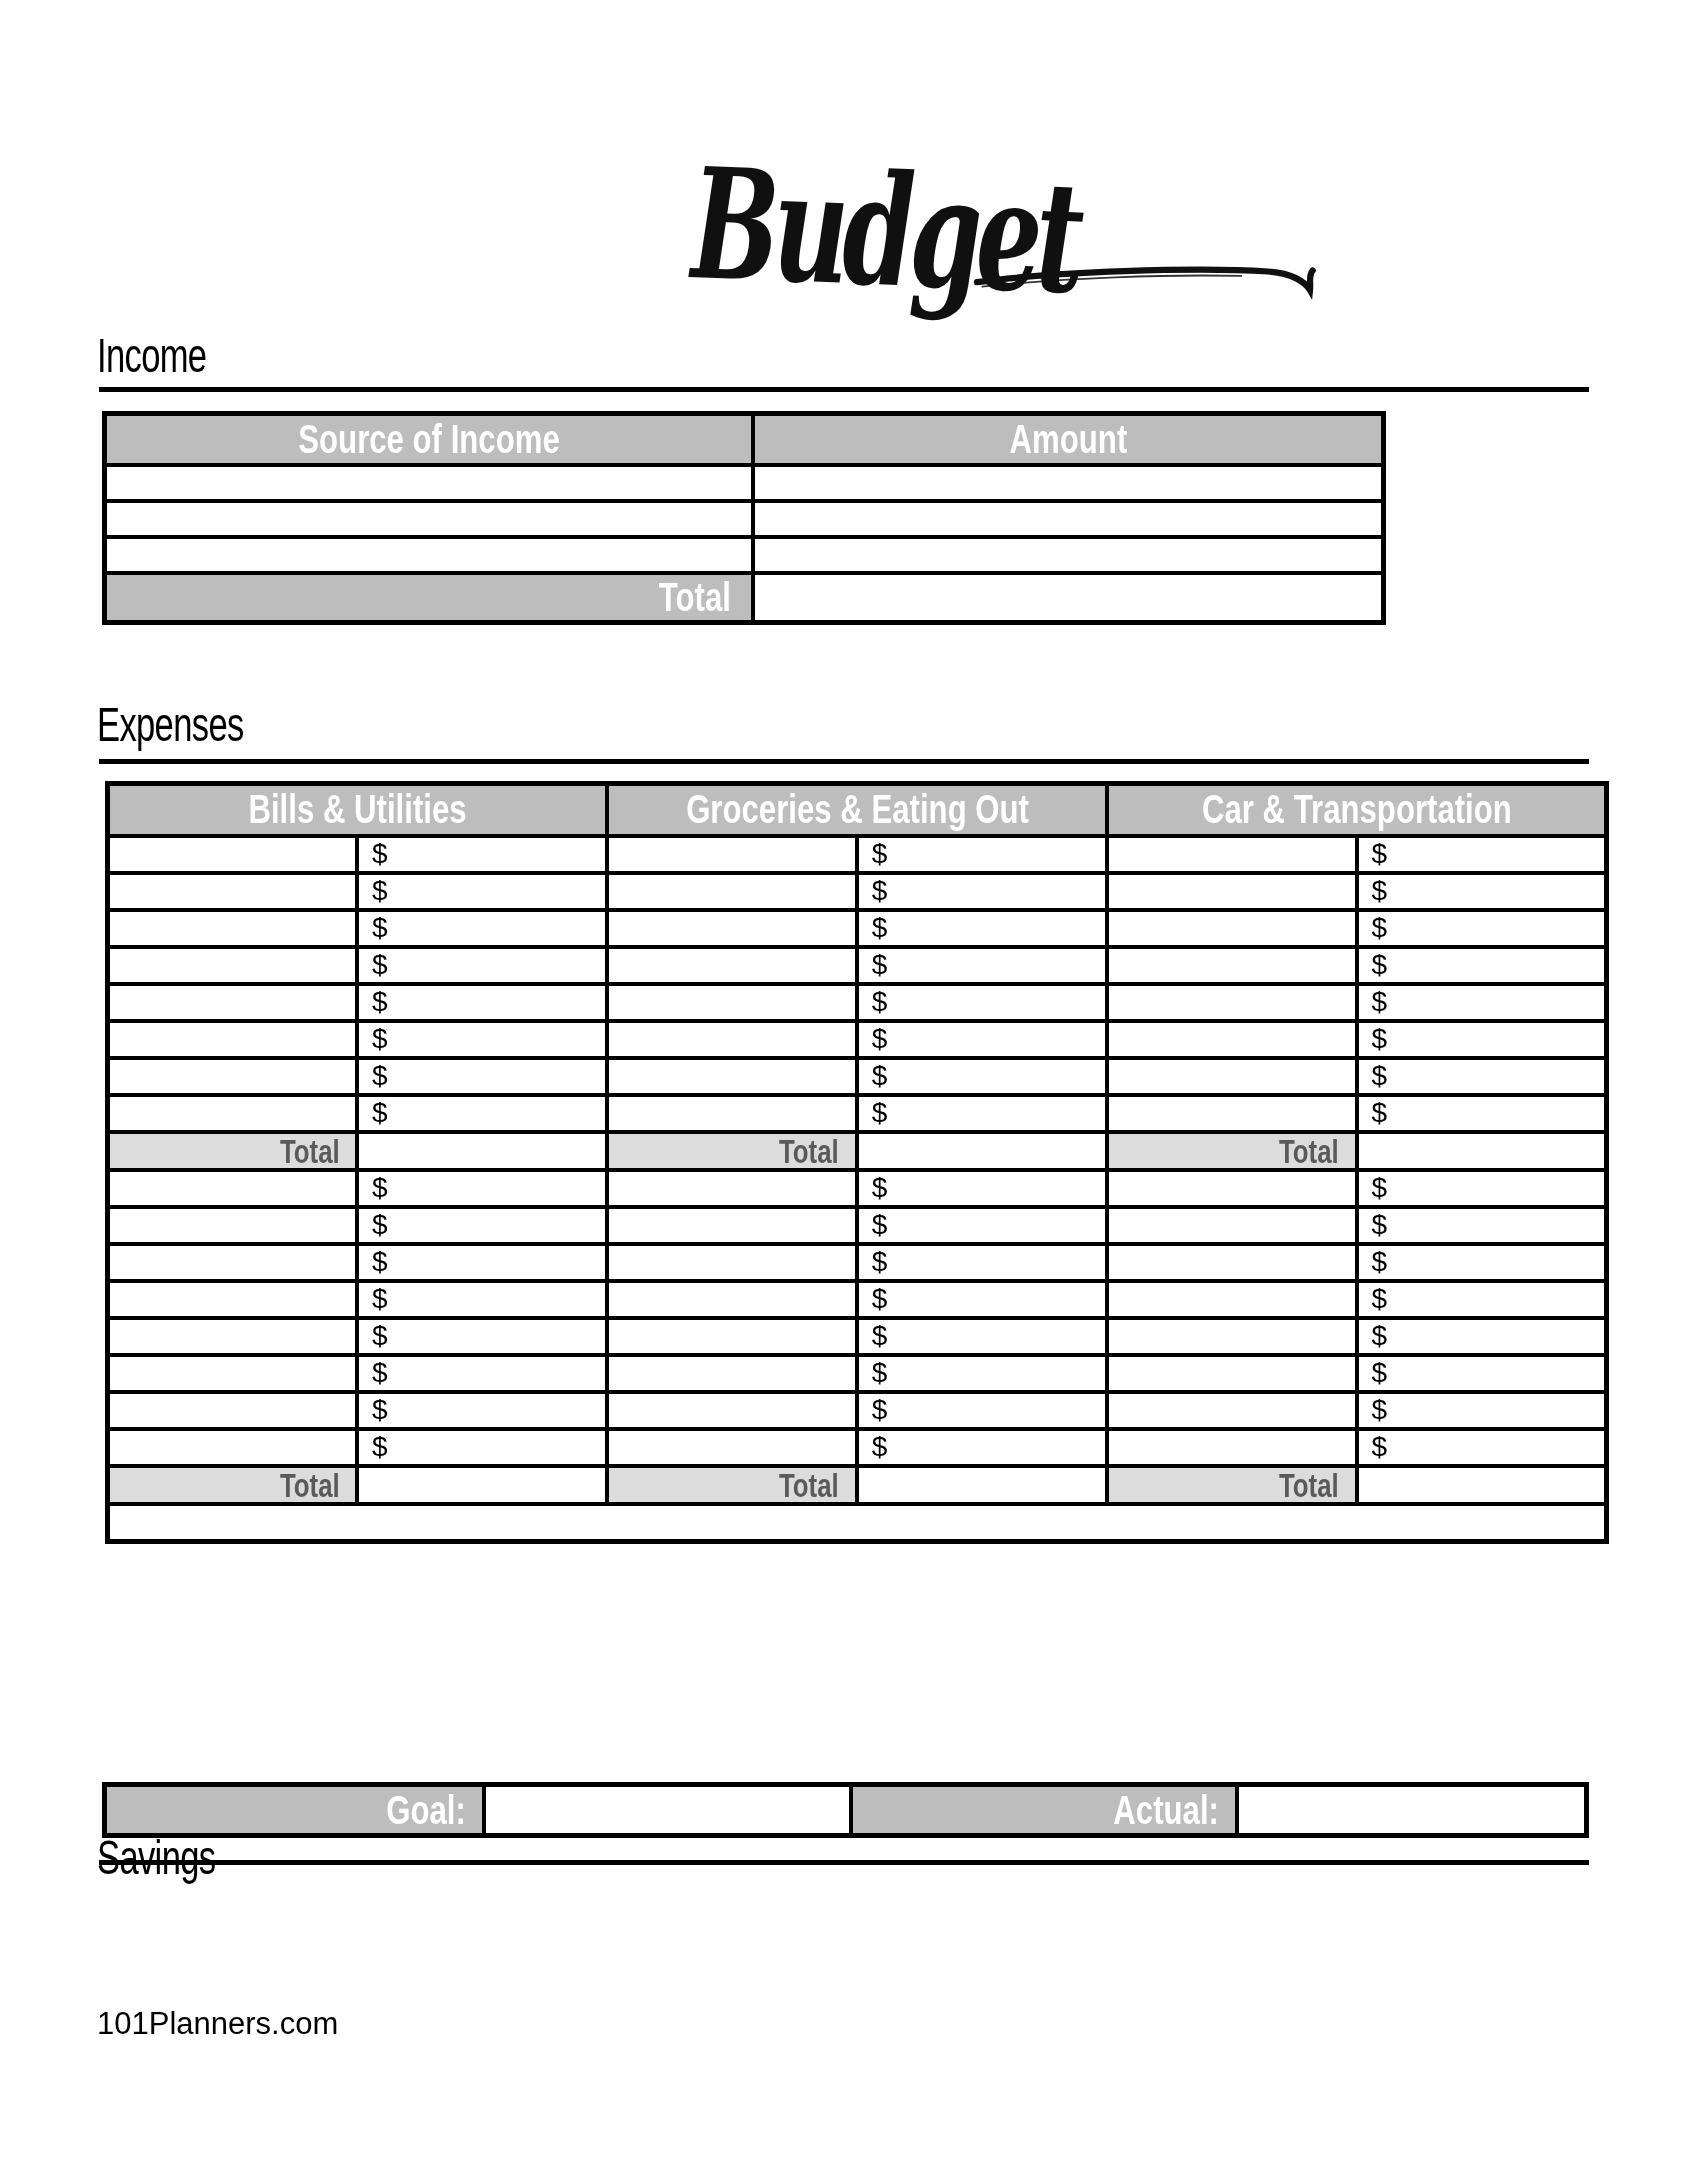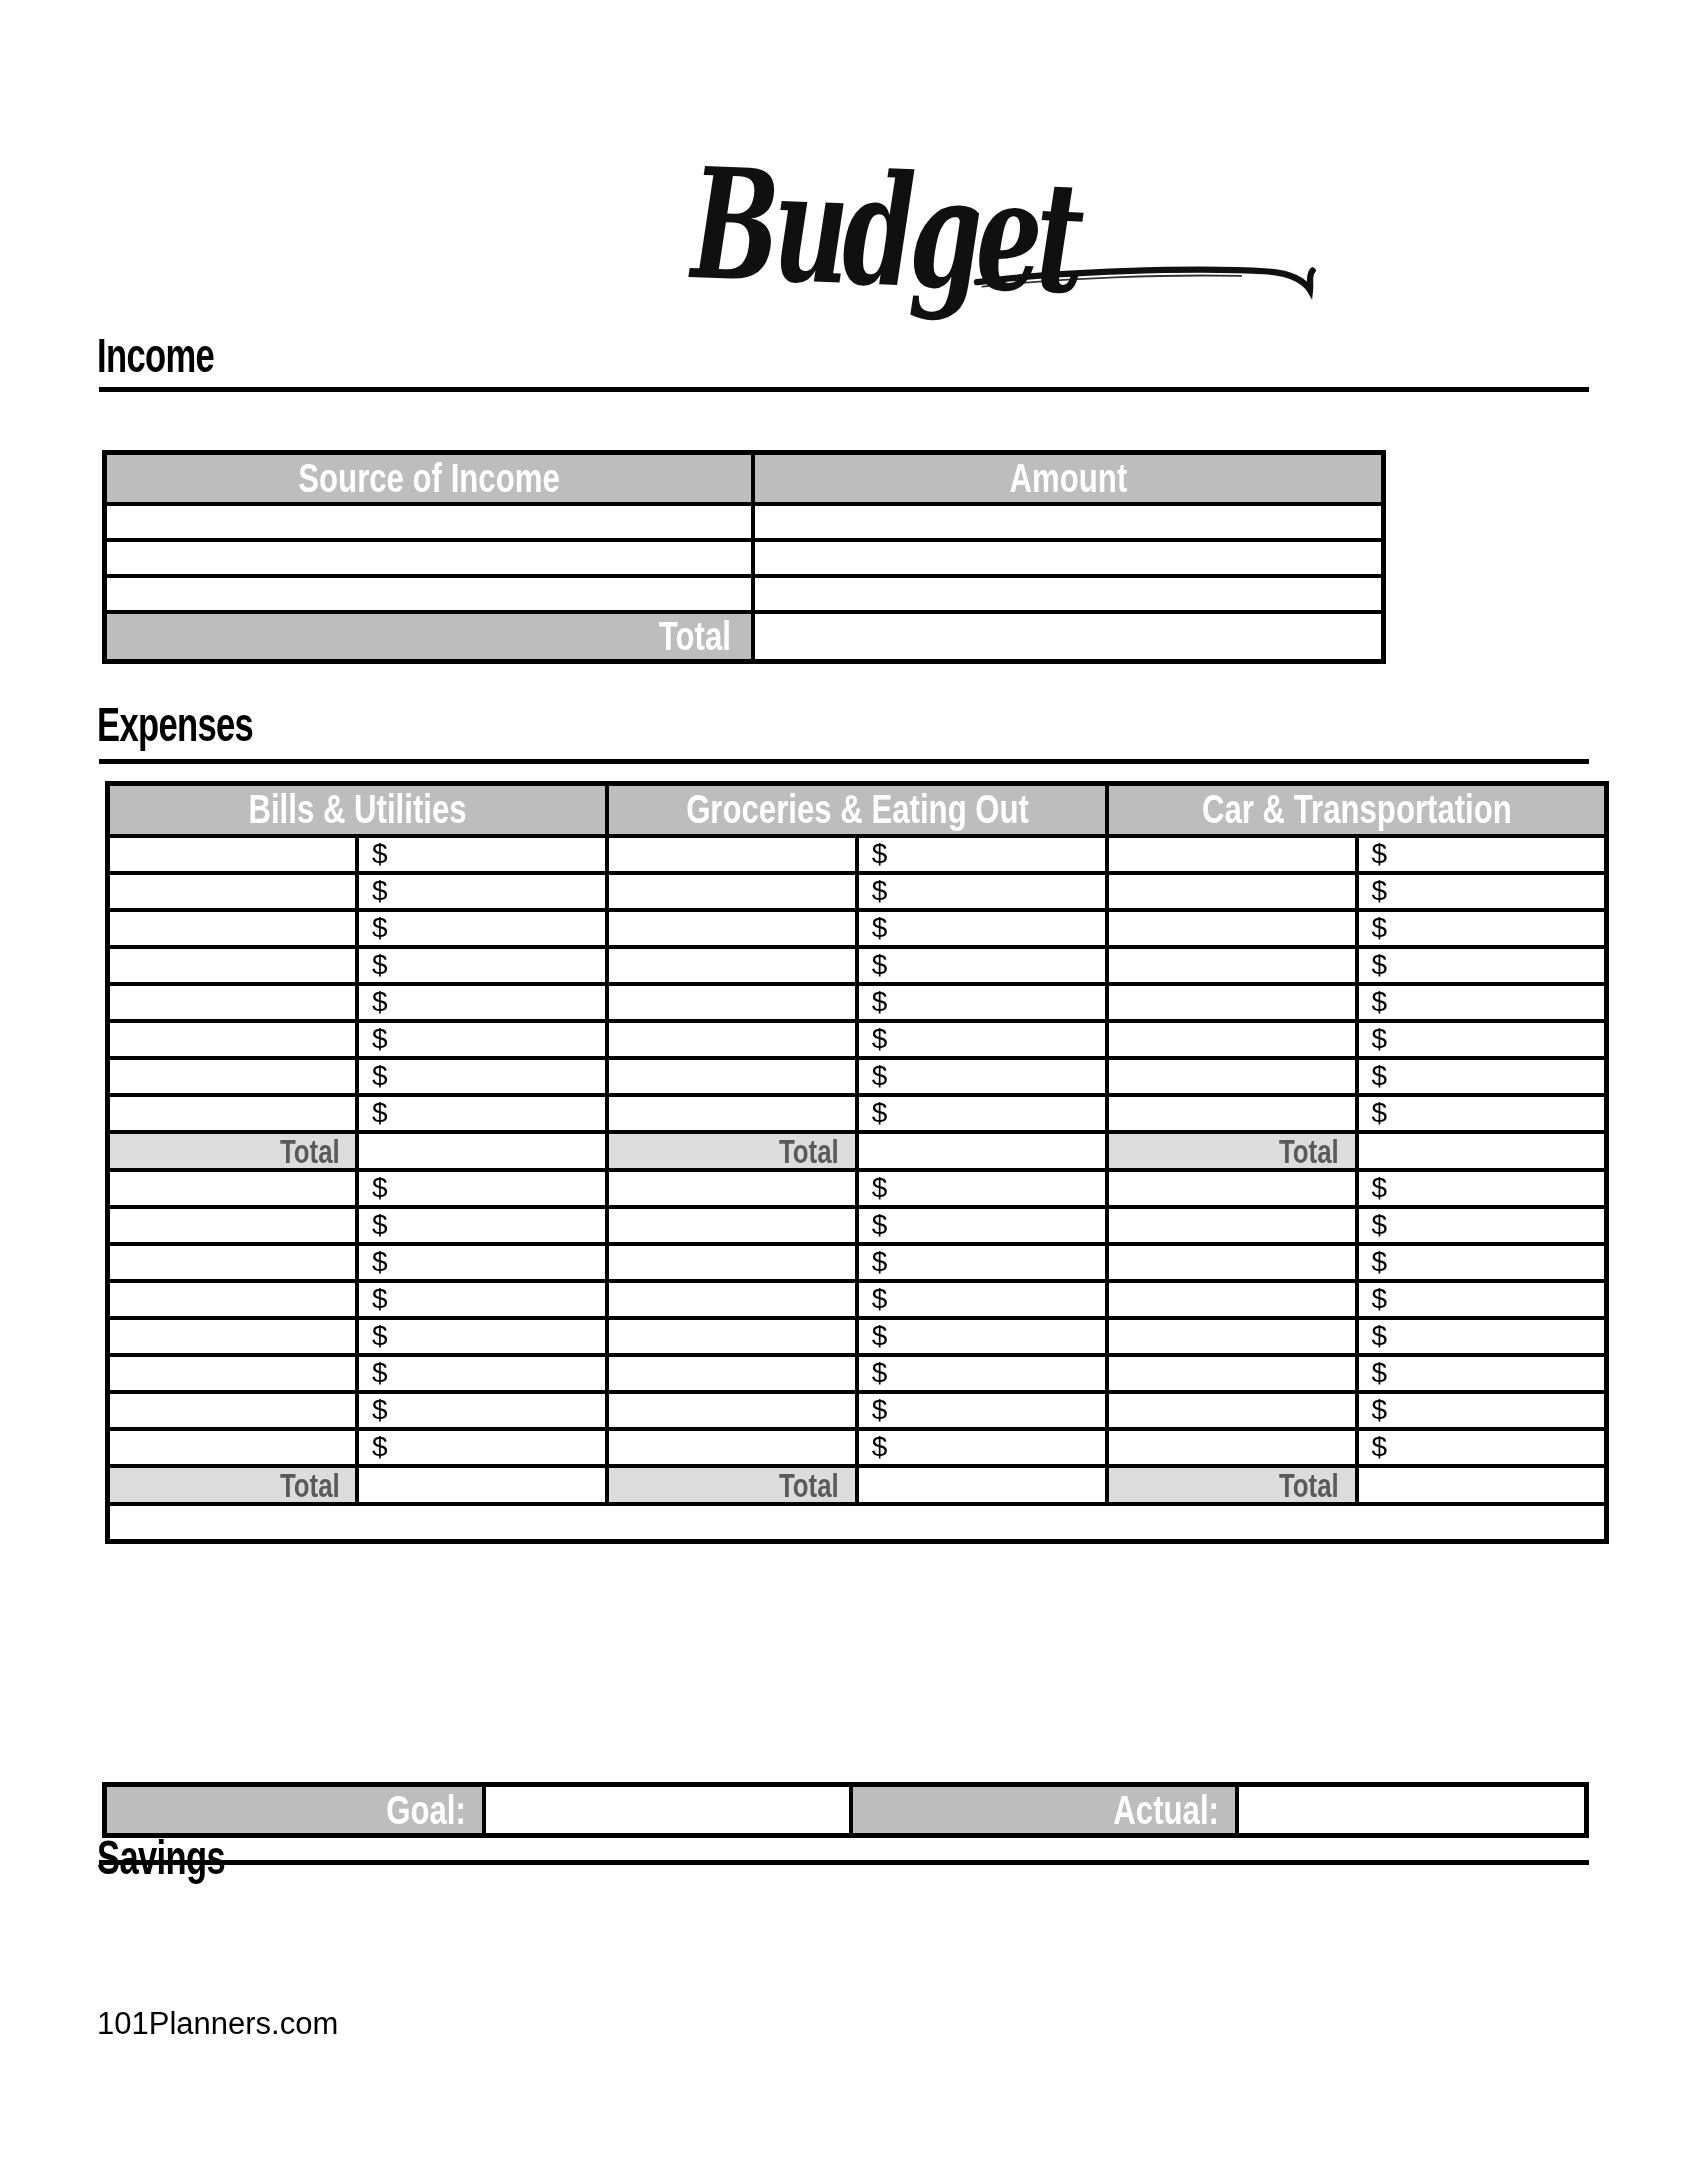--- a/index.html
+++ b/index.html
@@ -18,42 +18,42 @@
   .budget {
     position:absolute; left:693px; top:147px;
     font-family:"DejaVu Serif", serif; font-style:italic; font-weight:bold;
     font-size:153px; line-height:1; color:#101010; letter-spacing:-9px; white-space:nowrap;
   }
   .budget .cx { display:inline-block; transform:scaleX(0.68) rotate(1.5deg); transform-origin:left top; }
   .swash { position:absolute; left:972px; top:259px; }
 
   
   .h2 {
-    position:absolute; left:97px; font-weight:bold; font-size:48px; line-height:1;
+    position:absolute; left:97px; font-weight:normal; font-size:48px; line-height:1;
     color:#000; white-space:nowrap;
   }
   .h2 .cx { display:inline-block; transform:scaleX(0.72); transform-origin:left top; letter-spacing:-0.9px; }
   .rule { position:absolute; left:99px; width:1490px; height:4.5px; background:#000; }
 
   
   table { border-collapse:collapse; table-layout:fixed; position:absolute; background:#fff; }
   td, th { border:4.5px solid #000; vertical-align:middle; overflow:hidden; }
   table { border:5.4px solid #000; }
 
   .gray  { background:#bdbdbd; }
   .light { background:#dcdcdc; }
 
   .hwhite {
     color:#ffffff; font-weight:bold; font-size:41px; line-height:1; white-space:nowrap;
   }
   th .hwhite { display:inline-block; transform:scaleX(0.76); transform-origin:center center; }
   .rightlab { text-align:right; }
   .rightlab .hwhite { display:inline-block; transform:scaleX(0.76); transform-origin:right center; }
 
-  .income-table  { left:102px; top:411px;  width:1284px;margin-top:39px; }
+  .income-table  { left:102px; top:411px;  width:1284px; }
   .expense-table { left:105px; top:781px;  width:1504px; }
   .savings-table { left:102px; top:1782px; width:1487px; }
 
   .income-table tr.head  td, .income-table tr.head th { height:51px; }
   .income-table tr.data  td { height:36px; }
   .income-table tr.total td { height:50px; }
   .income-table td.tlab { padding-right:20px; }
 
   .expense-table tr.ghead th { height:52px; }
   .expense-table tr.edata td { height:37px; }

